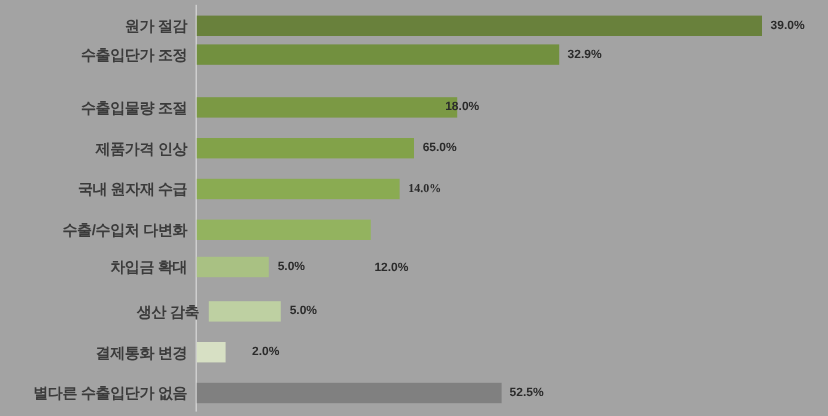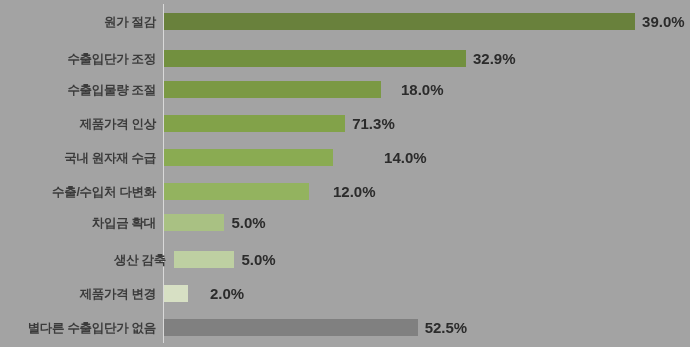--- a/index.html
+++ b/index.html
@@ -62,91 +62,91 @@
     position: absolute;
     left: 0;
     top: 8px;
     height: 17px;
   }
   .bar-value {
     position: absolute;
     top: 8px;
     height: 17px;
     line-height: 17px;
-    font-size: 15px;
+    font-size: 10px;
     font-weight: 700;
     color: #2b2b2b;
     white-space: nowrap;
   }
 </style>
 </head>
 <body>
 
 <div id="chart-root">
   <div class="plot-area">
     <div class="axis-line"></div>
     <div id="rows">
         <div class="bar-row" style="top: 5px;">
           <div class="cat-label">원가 절감</div>
           <div class="bar-wrap">
             <div class="bar" style="width: 471.12px; background: rgb(105, 129, 60);"></div>
             <div class="bar-value" style="left: 478.12px;">39.0%</div>
           </div>
         </div>
-        <div class="bar-row" style="top: 42px;">
+        <div class="bar-row" style="top: 29px;">
           <div class="cat-label">수출입단가 조정</div>
           <div class="bar-wrap">
             <div class="bar" style="width: 302px; background: rgb(114, 144, 63);"></div>
             <div class="bar-value" style="left: 309px;">32.9%</div>
           </div>
         </div>
         <div class="bar-row" style="top: 73px;">
           <div class="cat-label">수출입물량 조절</div>
           <div class="bar-wrap">
             <div class="bar" style="width: 217.44px; background: rgb(123, 153, 68);"></div>
-            <div class="bar-value" style="left: 237px; text-align: right;">18.0%</div>
+            <div class="bar-value" style="left: 207px; text-align: right;">18.0%</div>
           </div>
         </div>
         <div class="bar-row" style="top: 107px;">
           <div class="cat-label">제품가격 인상</div>
           <div class="bar-wrap">
             <div class="bar" style="width: 181.2px; background: rgb(130, 162, 73);"></div>
-            <div class="bar-value" style="left: 188.2px;">71.3%</div>
+            <div class="bar-value" style="left: 188.2px;">65.0%</div>
           </div>
         </div>
-        <div class="bar-row" style="top: 141px;">
+        <div class="bar-row" style="top: 141px; font-family: Liberation Serif, serif;">
           <div class="cat-label">국내 원자재 수급</div>
           <div class="bar-wrap">
             <div class="bar" style="width: 169.12px; background: rgb(138, 171, 82);"></div>
-            <div class="bar-value" style="left: 176.12px; margin-left: 44px;">14.0%</div>
+            <div class="bar-value" style="left: 176.12px;">14.0%</div>
           </div>
         </div>
         <div class="bar-row" style="top: 175px;">
           <div class="cat-label">수출/수입처 다변화</div>
           <div class="bar-wrap">
             <div class="bar" style="width: 144.96px; background: rgb(147, 179, 95);"></div>
-            <div class="bar-value" style="left: 169px;">12.0%</div>
+            <div class="bar-value" style="left: 148px; margin-top: 32px;">12.0%</div>
           </div>
         </div>
         <div class="bar-row" style="top: 206px; padding-left: 36px;">
           <div class="cat-label">차입금 확대</div>
           <div class="bar-wrap">
             <div class="bar" style="width: 60.4px; background: rgb(169, 193, 131);"></div>
             <div class="bar-value" style="left: 67.4px;">5.0%</div>
           </div>
         </div>
         <div class="bar-row" style="top: 243px; margin-left: 10px;">
           <div class="cat-label">생산 감축</div>
           <div class="bar-wrap">
             <div class="bar" style="width: 60.4px; background: rgb(190, 208, 162);"></div>
             <div class="bar-value" style="left: 67.4px;">5.0%</div>
           </div>
         </div>
         <div class="bar-row" style="top: 277px;">
-          <div class="cat-label">제품가격 변경</div>
+          <div class="cat-label">결제통화 변경</div>
           <div class="bar-wrap">
             <div class="bar" style="width: 24.16px; background: rgb(215, 224, 196);"></div>
             <div class="bar-value" style="left: 46px;">2.0%</div>
           </div>
         </div>
         <div class="bar-row" style="top: 311px;">
           <div class="cat-label">별다른 수출입단가 없음</div>
           <div class="bar-wrap">
             <div class="bar" style="width: 253.68px; background: rgb(128, 128, 128);"></div>
             <div class="bar-value" style="left: 260.68px;">52.5%</div>

